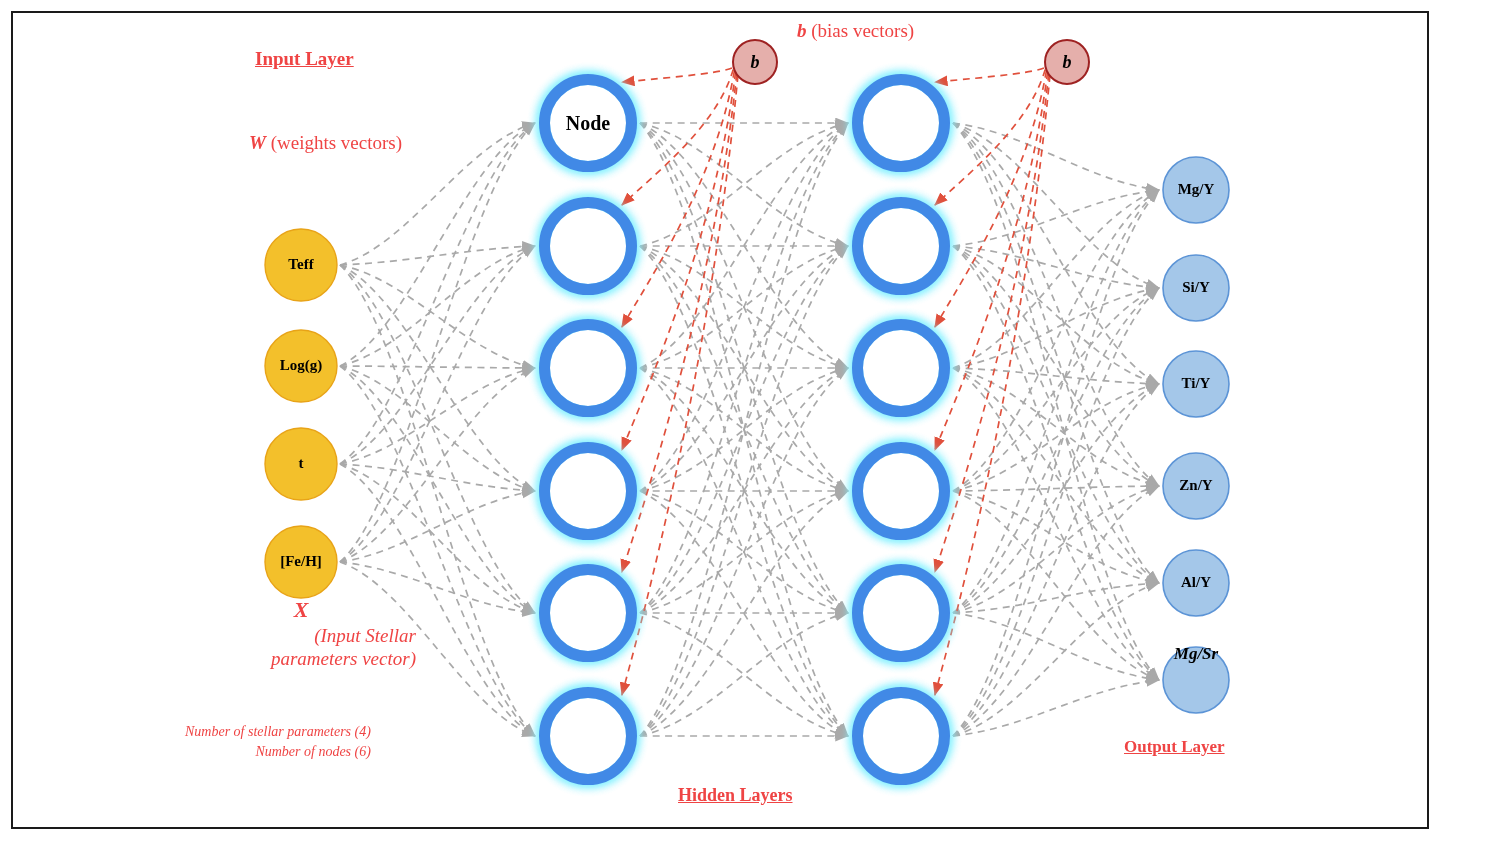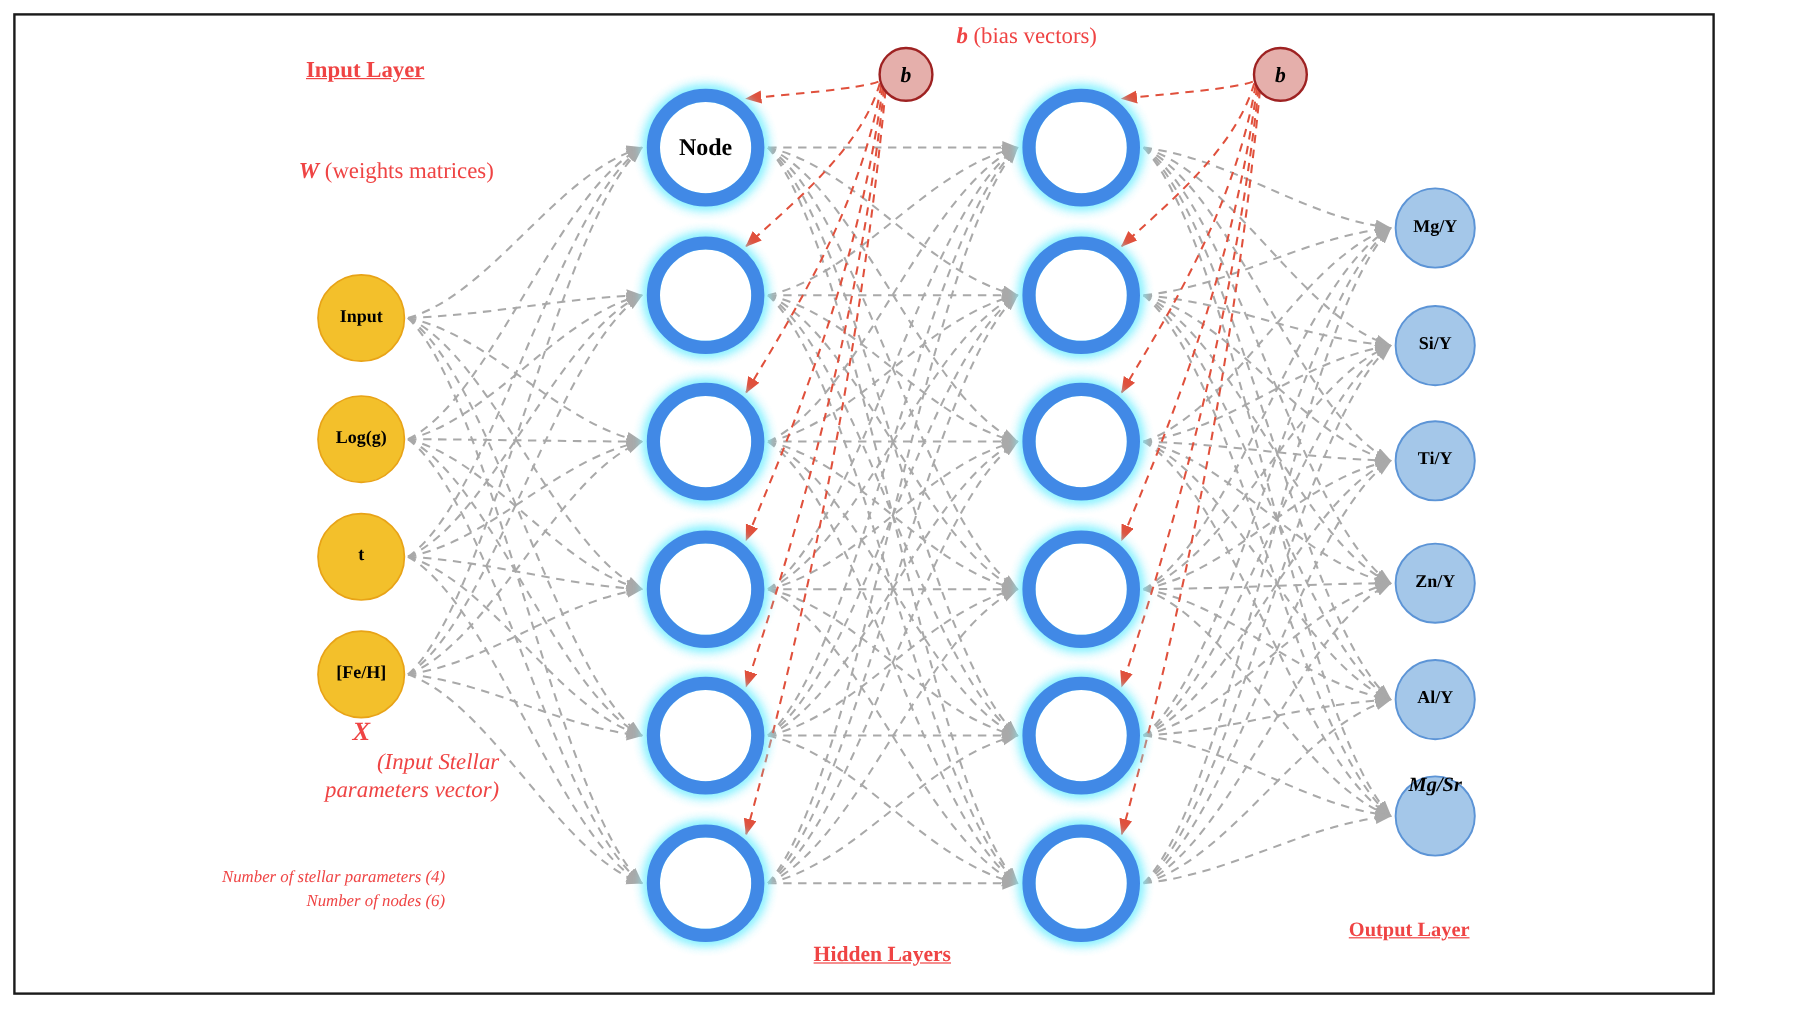--- a/index.html
+++ b/index.html
@@ -200,44 +200,44 @@
         <circle cx="1196" cy="583" r="33" fill="#A4C7E9" stroke="#5C94D6" stroke-width="1.6"></circle>
         <circle cx="1196" cy="680" r="33" fill="#A4C7E9" stroke="#5C94D6" stroke-width="1.6"></circle>
         <circle cx="755" cy="62" r="22" fill="#E5AFAB" stroke="#9E2222" stroke-width="2"></circle>
         <circle cx="1067" cy="62" r="22" fill="#E5AFAB" stroke="#9E2222" stroke-width="2"></circle>
       </g>
   </svg>
 
   <div class="txt ttl" style="left:255px;top:48px;font-size:19px;">Input Layer</div>
 
   <div class="txt" style="left:249px;top:132px;font-size:19px;white-space:nowrap;">
-    <span class="bmath">W</span><span> (weights matrices)</span>
+    <span class="bmath">W</span><span> (weights vectors)</span>
   </div>
 
   <div class="txt" style="left:797px;top:20px;font-size:19px;white-space:nowrap;">
     <span class="bmath">b</span><span> (bias vectors)</span>
   </div>
 
   <div class="txt" style="left:186px;top:596px;width:230px;text-align:center;font-size:19px;line-height:1.25;">
     <div class="bmath" style="font-size:22px;">X</div>
     <div class="ital">(Input Stellar</div>
     <div class="ital">parameters vector)</div>
   </div>
 
   <div class="txt ital" style="left:185px;top:722px;font-size:14px;line-height:1.45;white-space:nowrap;">
     <div>Number of stellar parameters (4)</div>
     <div>Number of nodes (6)</div>
   </div>
 
   <div class="txt ttl" style="left:678px;top:785px;font-size:18px;">Hidden Layers</div>
 
-  <div class="txt ttl" style="left:1124px;top:737px;font-size:17px;margin-top:28px;">Output Layer</div>
+  <div class="txt ttl" style="left:1124px;top:737px;font-size:17px;">Output Layer</div>
 
   <div id="labels">
-      <div class="node-label " style="left: 265px; top: 229px; width: 72px; height: 72px; font-size: 15px;">Input</div>
+      <div class="node-label " style="left: 265px; top: 229px; width: 72px; height: 72px; font-size: 15px;">Teff</div>
       <div class="node-label " style="left: 265px; top: 330px; width: 72px; height: 72px; font-size: 15px;">Log(g)</div>
       <div class="node-label " style="left: 265px; top: 428px; width: 72px; height: 72px; font-size: 15px;">t</div>
       <div class="node-label " style="left: 265px; top: 526px; width: 72px; height: 72px; font-size: 15px;">[Fe/H]</div>
       <div class="node-label " style="left: 539px; top: 74px; width: 98px; height: 98px; font-size: 20px;">Node</div>
       <div class="node-label " style="left: 1163px; top: 157px; width: 66px; height: 66px; font-size: 15px;">Mg/Y</div>
       <div class="node-label " style="left: 1163px; top: 255px; width: 66px; height: 66px; font-size: 15px;">Si/Y</div>
       <div class="node-label " style="left: 1163px; top: 351px; width: 66px; height: 66px; font-size: 15px;">Ti/Y</div>
       <div class="node-label " style="left: 1163px; top: 453px; width: 66px; height: 66px; font-size: 15px;">Zn/Y</div>
       <div class="node-label " style="left: 1163px; top: 550px; width: 66px; height: 66px; font-size: 15px;">Al/Y</div>
       <div class="node-label " style="left: 1163px; top: 621px; width: 66px; height: 66px; font-size: 17px; font-style: italic;">Mg/Sr</div>

